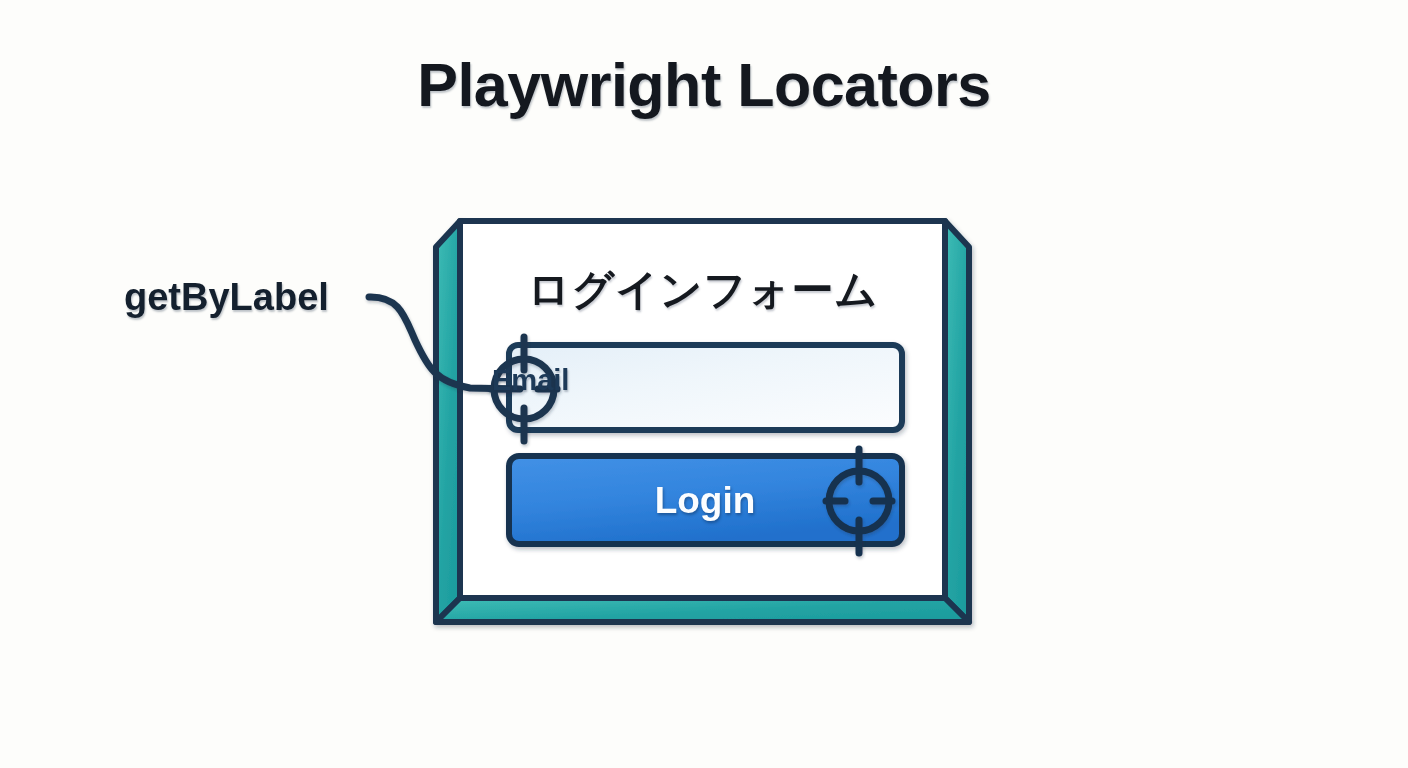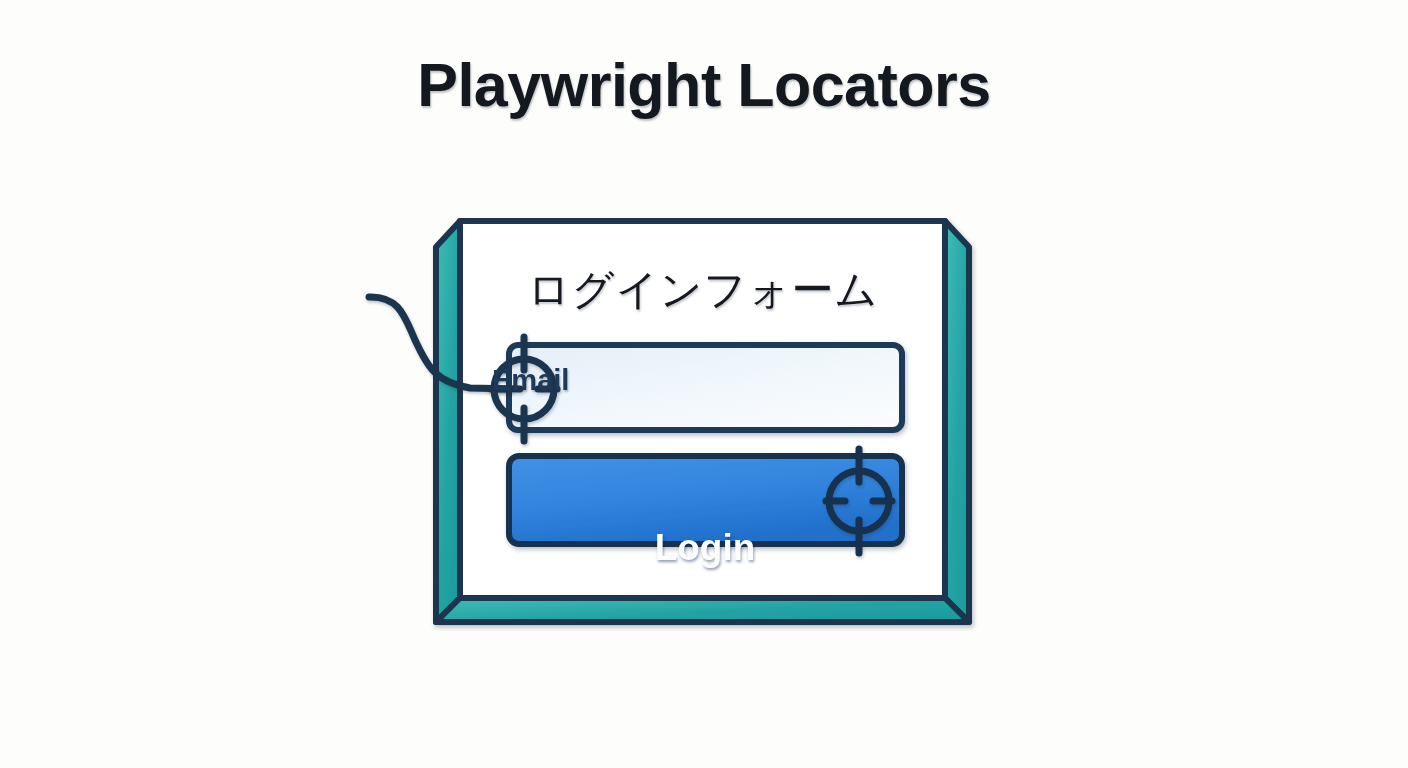--- a/index.html
+++ b/index.html
@@ -26,38 +26,37 @@
 
   
   #scene{ position:absolute; left:0; top:0; width:1408px; height:768px; }
 
   
   .ov{ position:absolute; }
 
   #form-heading{
     left:460px; top:262px; width:486px;
     text-align:center;
-    font-size:42px; font-weight:normal;
+    font-size:42px; font-weight:bold;
     color:#15191f;
     text-shadow:1px 2px 2px rgba(30,45,70,0.25);
     letter-spacing:1px;
   }
   #email-placeholder{
     left:492px; top:364px;
     font-size:29px; font-weight:bold;
     color:#1d3a58;
     text-shadow:1px 2px 2px rgba(30,45,70,0.30);
   }
   #login-label{
     left:508px; top:480px; width:394px;
     text-align:center;
     font-size:37px; font-weight:bold;
     color:#fbfdff;
     text-shadow:1px 2px 3px rgba(10,40,80,0.45);
-    margin-top:47px;
   }
   #label-getbylabel{
     left:124px; top:276px;
     font-size:38px; font-weight:bold;
     color:#14202e;
     text-shadow:1px 2px 2px rgba(30,45,70,0.28);
   }
   #label-getbyrole{
     left:1060px; top:478px;
     font-size:38px; font-weight:bold;
@@ -136,15 +135,16 @@
   </svg>
 
   <div id="page-title" class="ov">Playwright Locators</div>
 
   <div id="form-heading" class="ov">ログインフォーム</div>
 
   <div id="email-placeholder" class="ov">Email</div>
 
   <div id="login-label" class="ov">Login</div>
 
+  <div id="label-getbylabel" class="ov">getByLabel</div>
 
 
 </div>
 
 </body></html>

